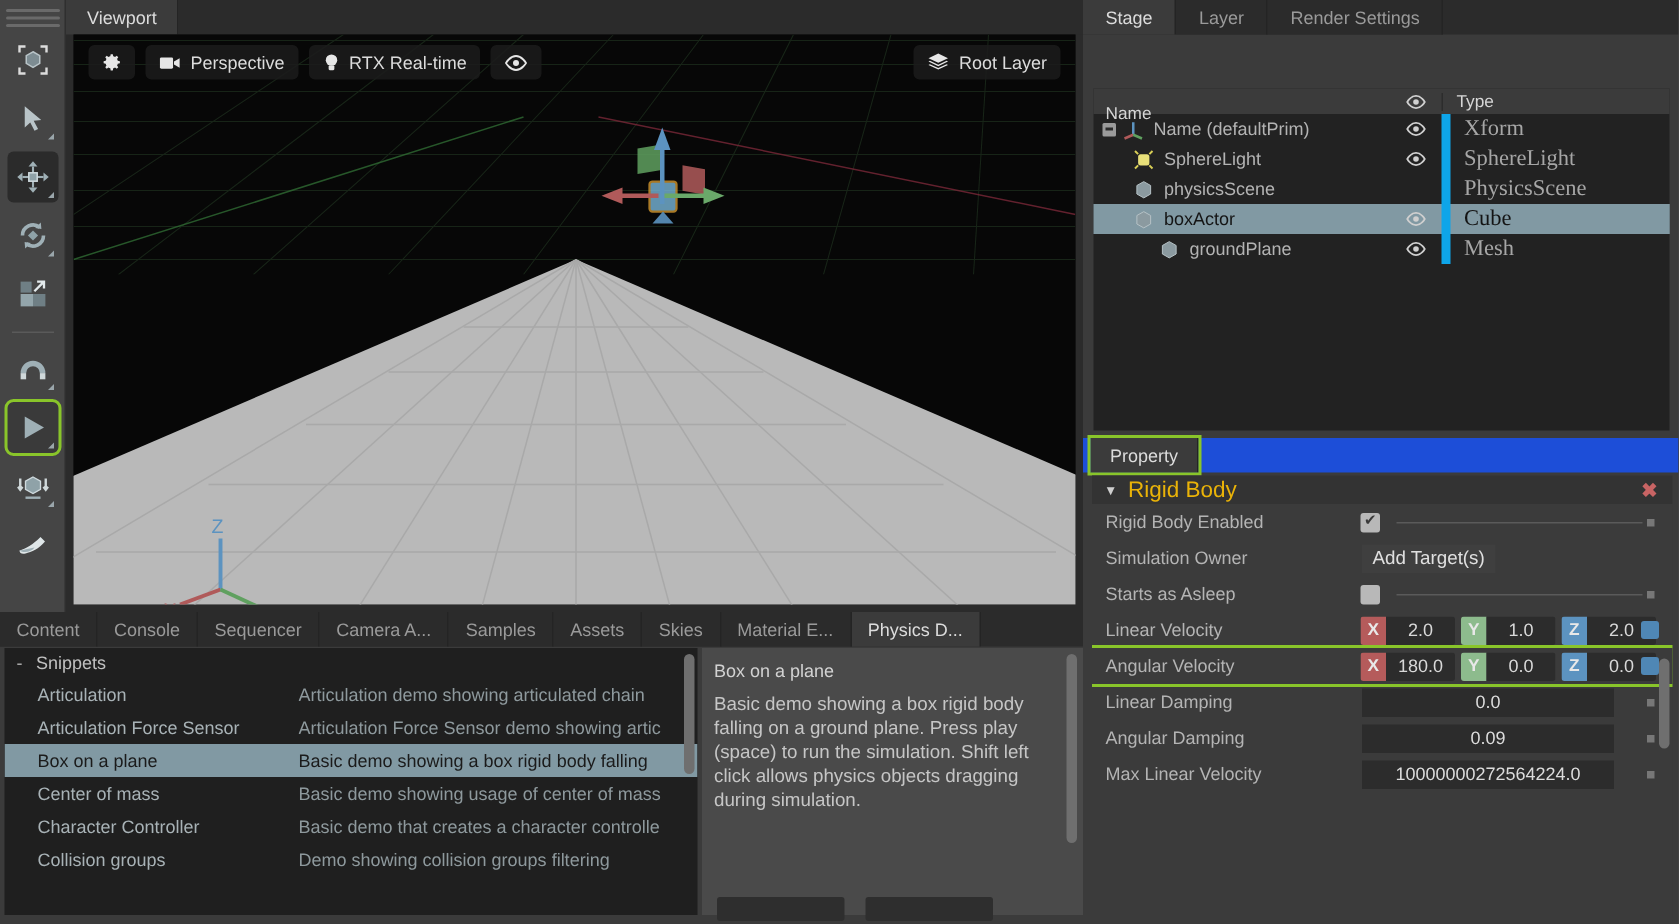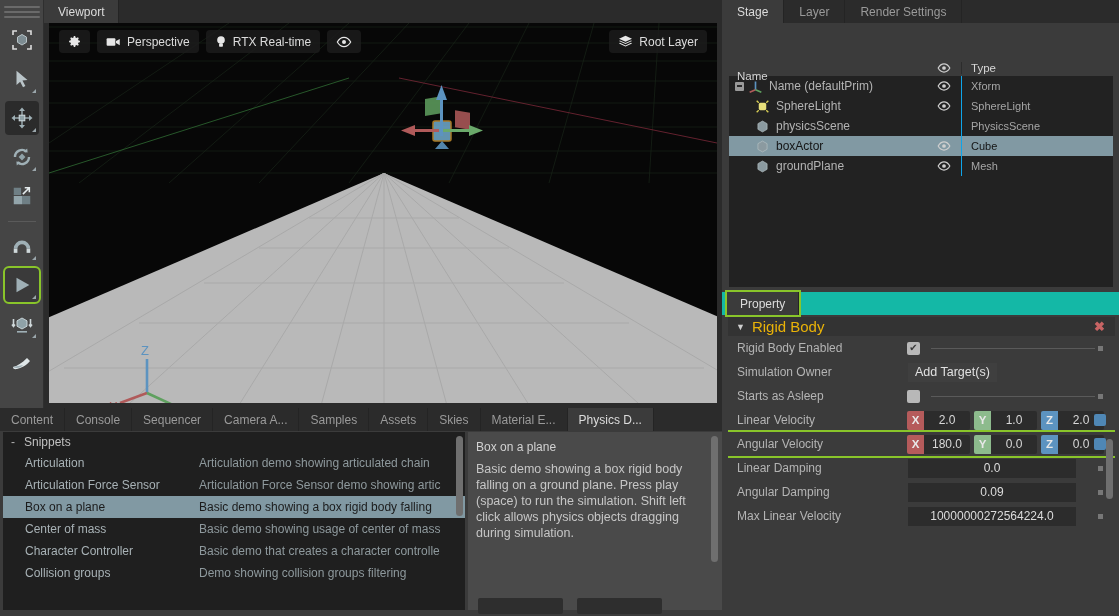--- a/index.html
+++ b/index.html
@@ -92,30 +92,30 @@
   #stage-tree{ position:absolute; left:7px; top:59px; right:6px; bottom:5px; background:#222222; }
   .tree-head{ display:flex; height:17px; background:#3b3b3b; align-items:center; font-size:11.5px; color:#d6d6d6; }
   .th-name{ flex:1; padding-left:8px;margin-top:16px; }
   .th-eye{ width:34px; display:flex; justify-content:center; }
   .th-type{ width:152px; padding-left:9px; border-left:1px solid #2c2c2c; }
   .tree-row{ display:flex; height:20px; align-items:center; cursor:pointer; position:relative; }
   .tree-row.sel{ background:#8199a3; }
   .tr-name{ flex:1; display:flex; align-items:center; font-size:12px; color:#b3b3b3; }
   .tree-row.sel .tr-name, .tree-row.sel .tr-type{ color:#141414; }
   .tr-eye{ width:34px; display:flex; justify-content:center; align-items:center; }
-  .tr-type{ width:152px; padding-left:9px; font-size:11px; color:#a6a6a6;
-            border-left:1px solid #0ea5e9; height:20px; line-height:20px; }
+  .tr-type{ width:152px; padding-left:9px; font-size:15px; color:#a6a6a6;
+            border-left:6px solid #0ea5e9; height:20px; line-height:20px;font-family:Liberation Serif, serif; }
   .tree-row.sel .tr-type{ background:#8199a3; }
   .exp-box{ width:9px; height:9px; background:#9a9a9a; border-radius:1px;
             display:flex; align-items:center; justify-content:center; margin-right:4px; }
   .exp-box::after{ content:""; width:5px; height:1.5px; background:#2a2a2a; }
 
   
   #prop-panel{ position:absolute; left:722px; top:292px; width:397px; height:324px; background:#3b3b3b; }
-  #prop-tabs{ height:23px; display:flex; background:#14b8a6; align-items:flex-start; padding-left:5px; }
+  #prop-tabs{ height:23px; display:flex; background:#1d4ed8; align-items:flex-start; padding-left:5px; }
   #prop-tabs .tab{ padding:0 13px; }
   #prop-tabs .tab.sel.hl{ outline:2px solid #89c52a; }
   #prop-body{ position:absolute; left:6px; top:25px; right:4px; bottom:4px; background:#3b3b3b; overflow:hidden; }
   .sect-head{ display:flex; align-items:center; height:19px; background:#333333; padding-left:8px; }
   .sect-head .caret{ font-size:9px; color:#cfcfcf; margin-right:7px; }
   .sect-head .stitle{ font-size:15px; color:#eab308; }
   .sect-x{ position:absolute; right:10px; color:#c86464; font-size:13px; font-weight:bold; cursor:pointer; }
   .prow{ display:flex; align-items:center; height:24px; padding-left:9px; position:relative; }
   .plabel{ width:170px; font-size:12px; color:#b4b4b4; }
   .chk{ width:13px; height:13px; background:#b8b8b8; border-radius:2px; display:flex;
@@ -515,21 +515,21 @@
             </div>
             <div class="tr-eye">
               <svg width="14" height="10" viewBox="0 0 24 16">
                 <path d="M12 1C6 1 2 8 2 8s4 7 10 7 10-7 10-7-4-7-10-7z" fill="none" stroke="#cfcfcf" stroke-width="2"></path>
                 <circle cx="12" cy="8" r="3.2" fill="#cfcfcf"></circle>
               </svg>
             </div>
             <div class="tr-type">Cube</div>
           </div>
           <div class="tree-row">
-            <div class="tr-name" style="padding-left: 26px;">
+            <div class="tr-name" style="padding-left: 43px;">
               <span style="display: inline-flex; margin-right: 6px;">
                 <svg width="15" height="15" viewBox="0 0 18 18">
                   <path d="M9 2.5l5.5 3.1v6.8L9 15.5 3.5 12.4V5.6z" fill="#8b9aa0" stroke="#b6c2c6" stroke-width="0.8"></path>
                 </svg>
               </span>
               <span>groundPlane</span>
             </div>
             <div class="tr-eye">
               <svg width="14" height="10" viewBox="0 0 24 16">
                 <path d="M12 1C6 1 2 8 2 8s4 7 10 7 10-7 10-7-4-7-10-7z" fill="none" stroke="#cfcfcf" stroke-width="2"></path>

